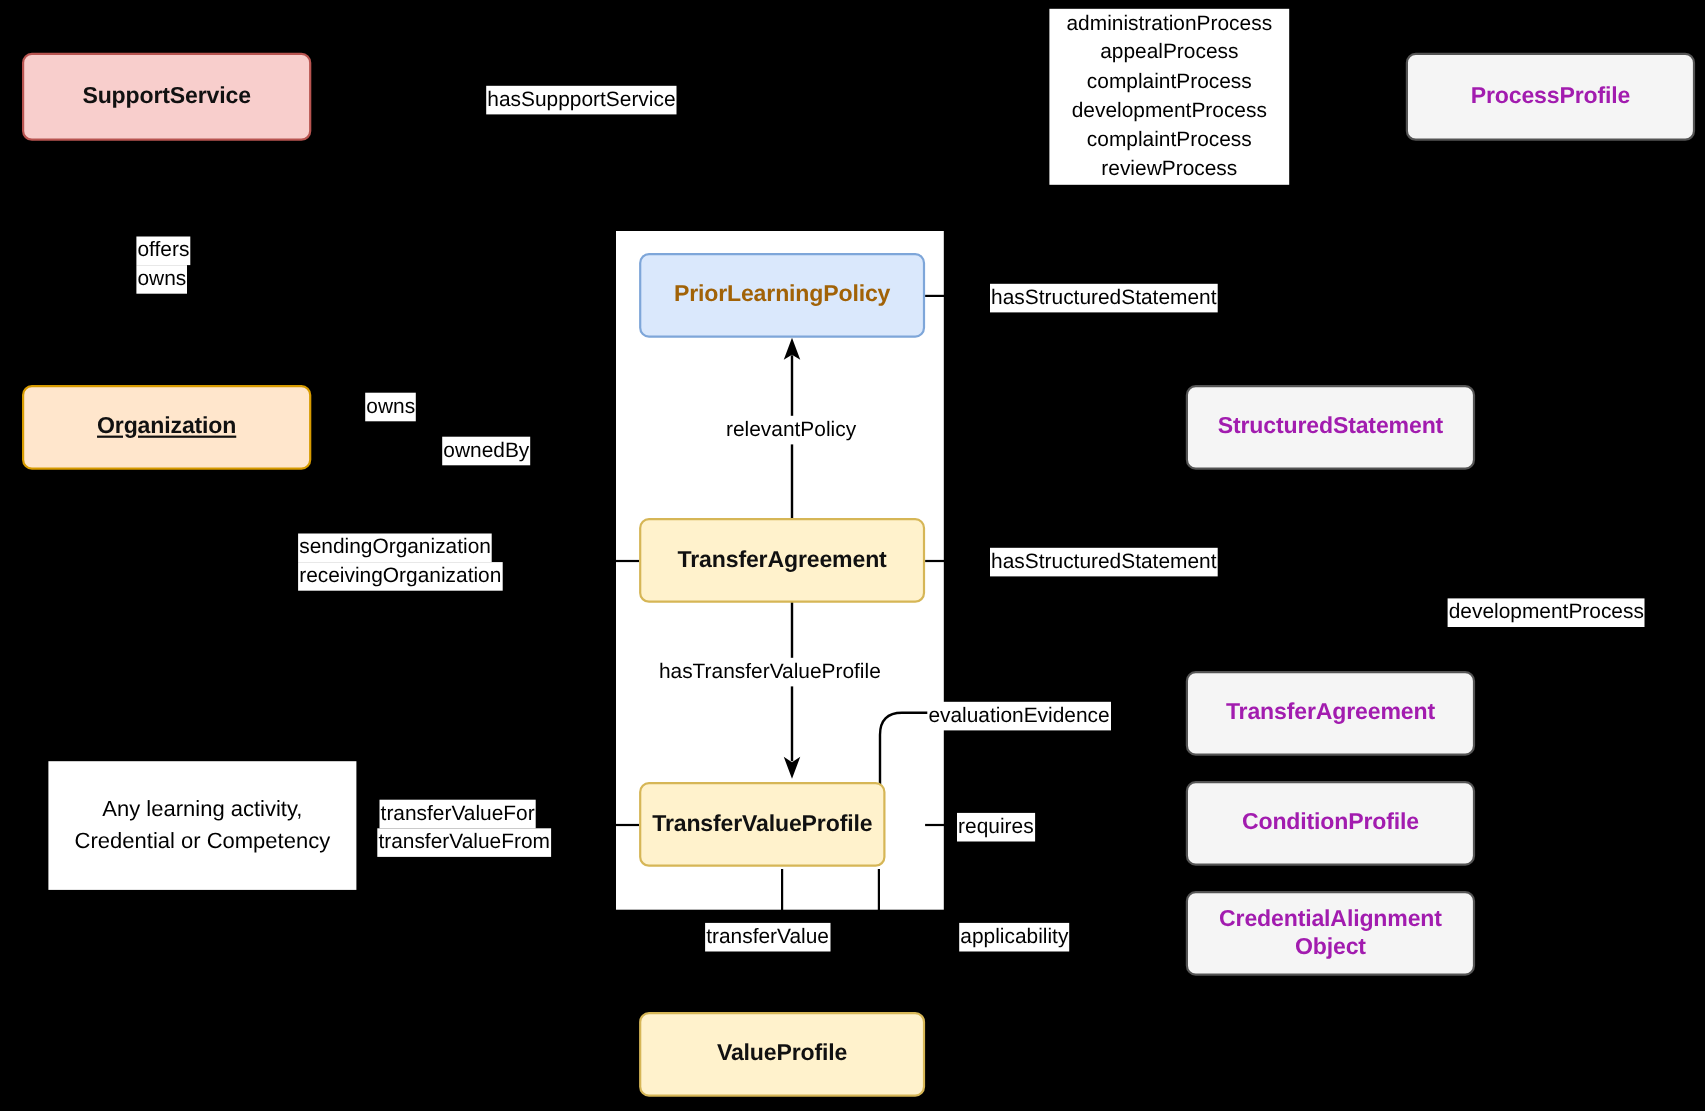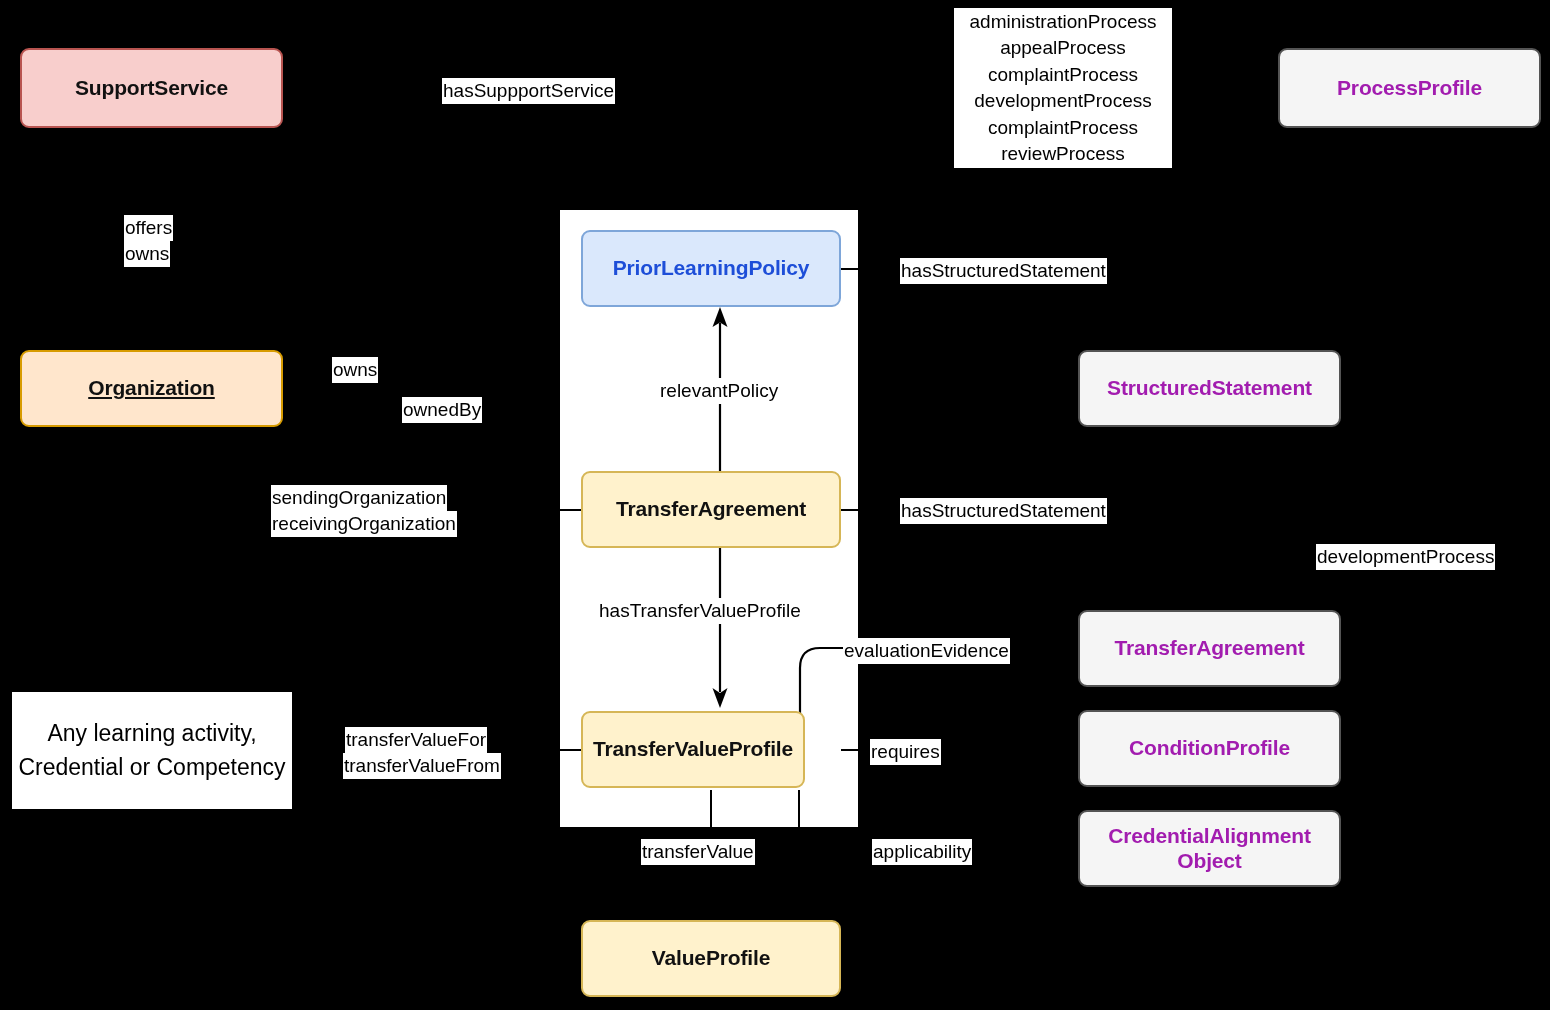--- a/index.html
+++ b/index.html
@@ -31,38 +31,39 @@
     justify-content: center;
     text-align: center;
     border-radius: 9px;
     font-weight: bold;
     font-size: 21px;
     line-height: 1.18;
     letter-spacing: -0.15px;
     z-index: 6;
   }
   .node.pink   { background:#f8cecc; border:2px solid #b85450; color:#111111; }
-  .node.blue   { background:#dae8fc; border:2px solid #7ea6d9; color:#1d4ed8; }
+  .node.blue   { background:#dae8fc; border:2px solid #7ea6d9; color:#a16207; }
   .node.orange { background:#ffe6cc; border:2px solid #d79b00; color:#111111; }
   .node.yellow { background:#fff2cc; border:2px solid #d6b656; color:#111111; }
   .node.gray   { background:#f5f5f5; border:2px solid #545454; color:#a21caf; }
 
   
   .plain-box {
     position: absolute;
     box-sizing: border-box;
     background:#ffffff;
     color:#000000;
     display:flex;
     align-items:center;
     justify-content:center;
     text-align:center;
-    font-size:23px;
+    font-size:20px;
     line-height:1.45;
     z-index: 6;
+    margin-left: 32px;
   }
 
   
   .elabel {
     position: absolute;
     background:#ffffff;
     color:#000000;
     font-size:19px;
     line-height:1.35;
     white-space: pre;

